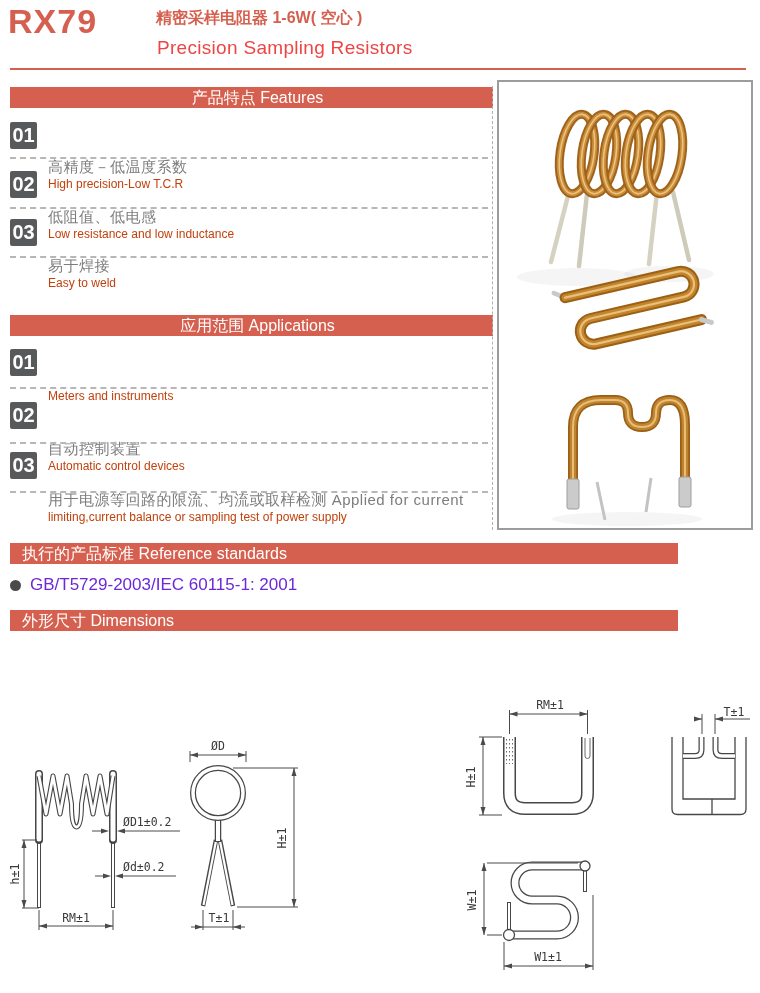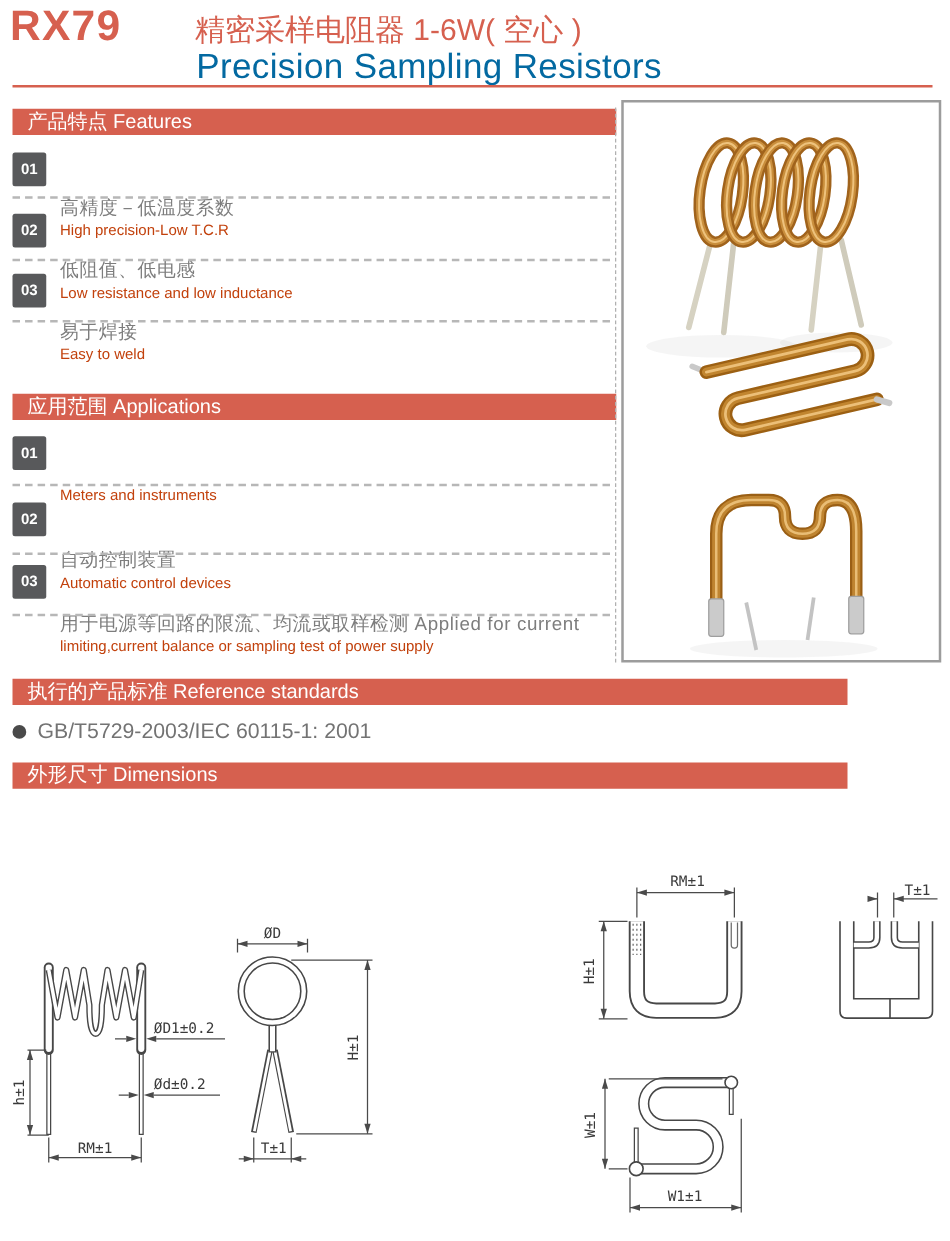--- a/index.html
+++ b/index.html
@@ -1,41 +1,41 @@
 <!DOCTYPE html>
 <html><head>
 <meta charset="utf-8">
 <style>
   html,body{margin:0;padding:0;background:#fff;}
   .page{position:relative;width:760px;height:993px;background:#ffffff;overflow:hidden;
         font-family:"Liberation Sans","DejaVu Sans",sans-serif;}
   .abs{position:absolute;}
   
   .model{left:8px;top:2px;font-size:34px;font-weight:700;color:#d6604f;letter-spacing:1px;text-align:center;}
-  .title-cn{left:156px;top:8px;font-size:24px;font-weight:400;color:#d6604f;}
-  .title-en{left:157px;top:37px;font-size:28px;color:#0369a1;letter-spacing:.3px;}
+  .title-cn{left:156px;top:8px;font-size:16px;font-weight:700;color:#d6604f;}
+  .title-en{left:157px;top:37px;font-size:19px;color:#ef4444;letter-spacing:.3px;}
   .header-rule{left:10px;top:68px;width:736px;height:2px;background:#d6604f;}
   
   .banner{height:21px;line-height:21px;background:#d6604f;color:#fff;font-size:16px;
           padding-left:12px;box-sizing:border-box;}
-  .banner.half{left:10px;width:483px;}
+  .banner.half{left:10px;width:483px;text-align:center;}
   .banner.full{left:10px;width:668px;}
   
-  .badge{width:27px;height:27px;background:#58595b;color:#fff;font-size:12px;font-weight:700;
+  .badge{width:27px;height:27px;background:#58595b;color:#fff;font-size:20px;font-weight:700;
          text-align:center;line-height:27px;border-radius:2px;left:10px;}
   .itxt{left:48px;width:440px;margin-top:44px;}
   .cn{font-size:15px;line-height:17px;color:#7d7d7d;letter-spacing:.5px;}
   .en{font-size:12px;line-height:19px;color:#c2410c;}
   .dash{left:10px;width:478px;height:0;border-top:2px dashed #b7b7b7;}
   .vdash{left:492px;top:86px;height:444px;width:0;border-left:1px dashed #b0b0b0;}
   
   .photo-box{left:497px;top:80px;width:252px;height:446px;border:2px solid #9c9c9c;background:#fff;}
   
   .bullet{left:10px;top:580px;width:11px;height:11px;border-radius:50%;background:#4a4a4a;}
-  .std-text{left:30px;top:575px;font-size:17px;color:#737373;}
+  .std-text{left:30px;top:575px;font-size:17px;color:#6d28d9;}
   
   svg text{font-family:"DejaVu Sans Mono","Liberation Mono",monospace;font-size:11.5px;fill:#3a3a3a;}
   .dim{stroke:#4a4a4a;stroke-width:1;fill:none;}
   .ah{fill:#4a4a4a;stroke:none;}
   .tube-o{stroke:#474747;fill:none;}
   .tube-i{stroke:#ffffff;fill:none;}
 </style>
 </head>
 <body>
 

